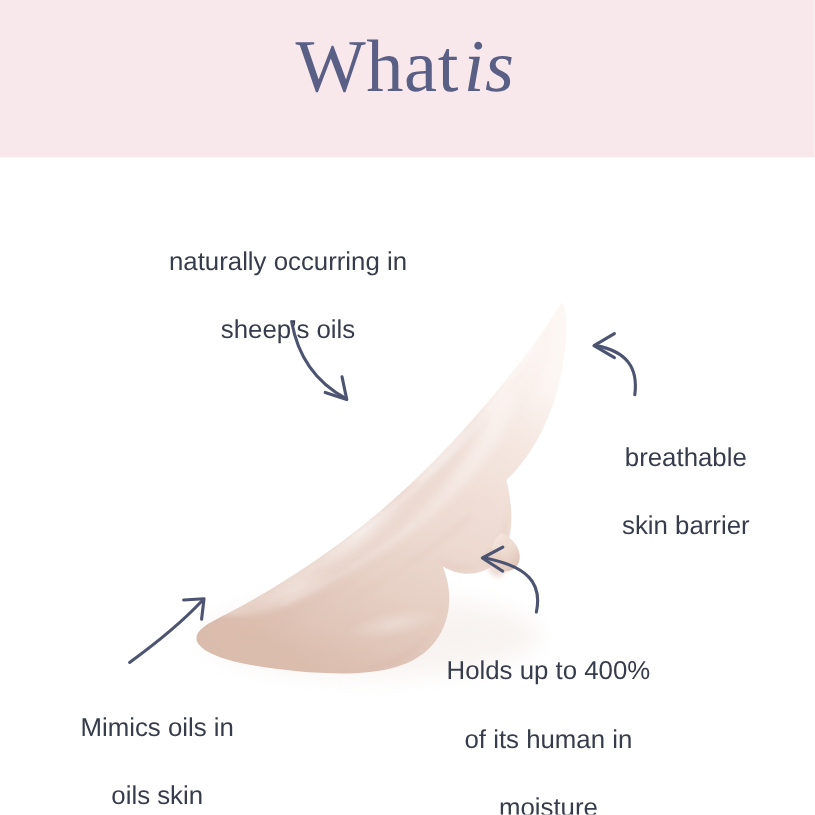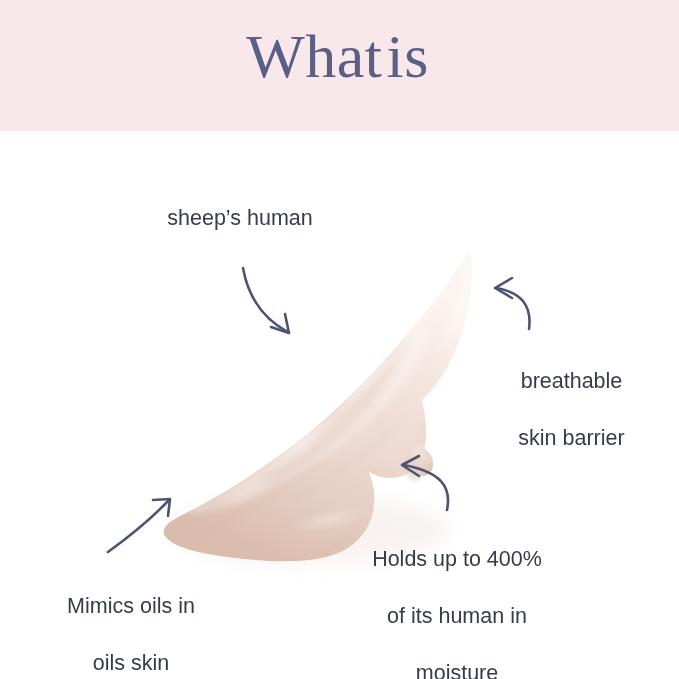--- a/index.html
+++ b/index.html
@@ -37,20 +37,21 @@
     font-family: "Liberation Serif", "DejaVu Serif", serif;
     font-size: 62px;
     line-height: 1;
     color: #5a5f85;
     letter-spacing: 0.5px;
     white-space: nowrap;
     padding-bottom: 20px;
     box-sizing: border-box;
   }
   .header-title .em {
+    font-style: italic;
     padding: 0 4px;
   }
 
   
   .swatch-wrap {
     position: absolute;
     left: 150px;
     top: 230px;
     width: 360px;
     height: 350px;
@@ -272,21 +273,22 @@
       </g>
 
       <g>
         <path class="arrow-path" d="M108,552 C130,536 152,518 168,501"></path>
         <path class="arrow-path" d="M153,500 L170,499 L168,516"></path>
       </g>
     </svg>
   </div>
 
   <div class="callout callout-oil">
-    <div>sheep’s human</div>
+    <div>naturally occurring in</div>
+    <div>sheep’s oils</div>
   </div>
 
   <div class="callout callout-barrier">
     <div>breathable</div>
     <div>skin barrier</div>
   </div>
 
   <div class="callout callout-holds">
     <div>Holds up to 400%</div>
     <div>of its human in</div>

